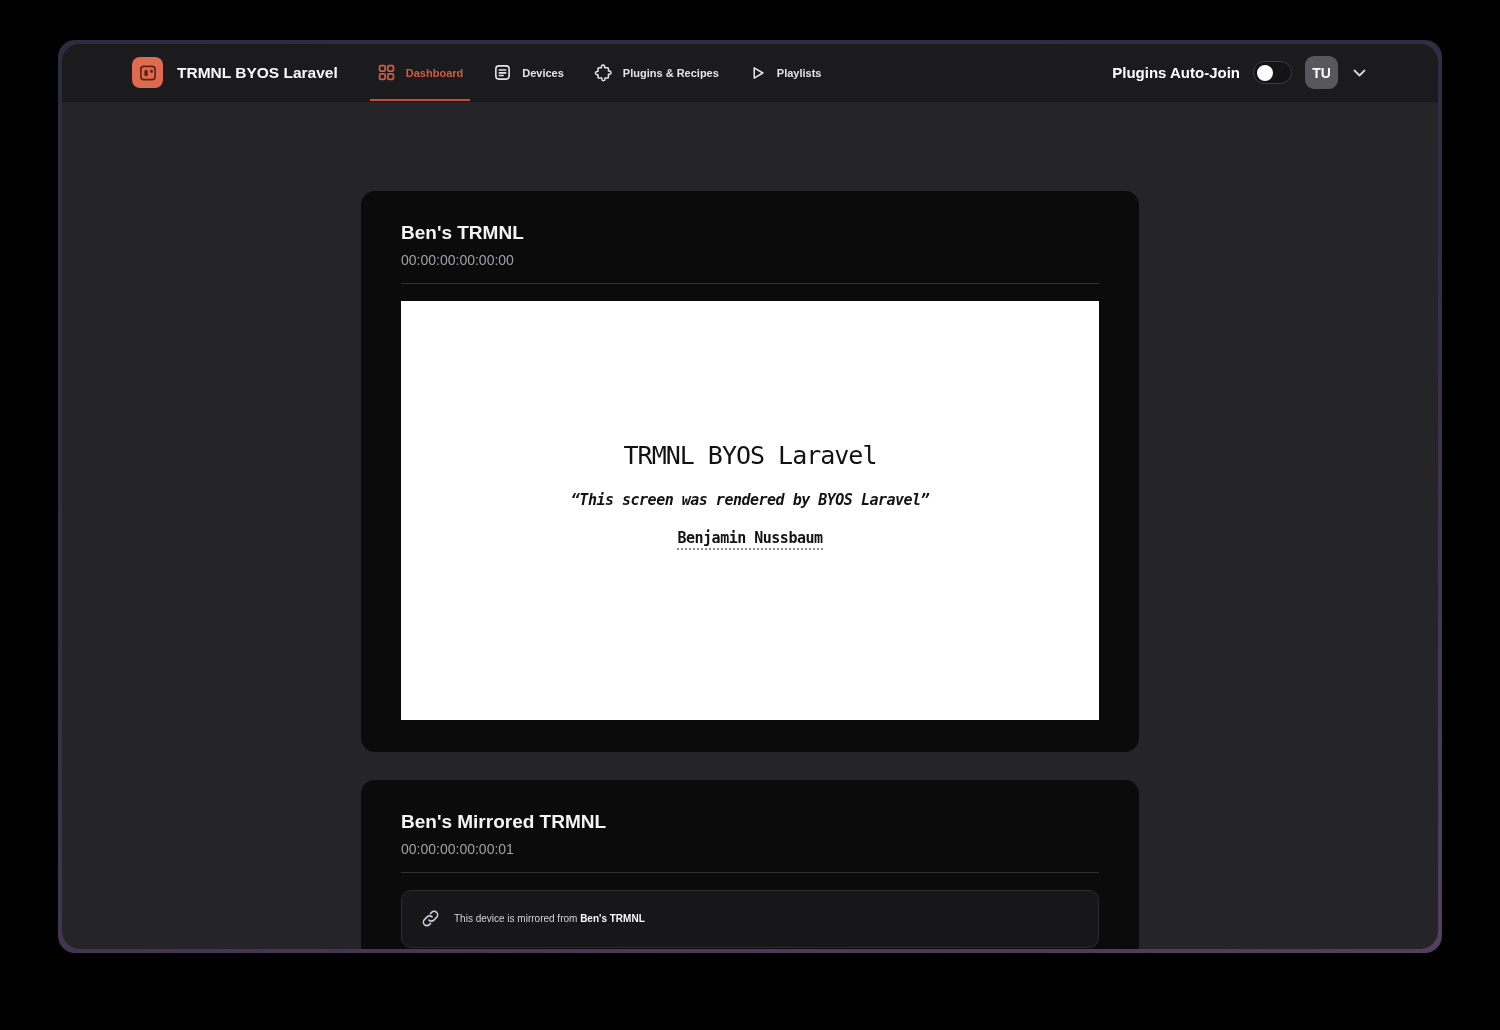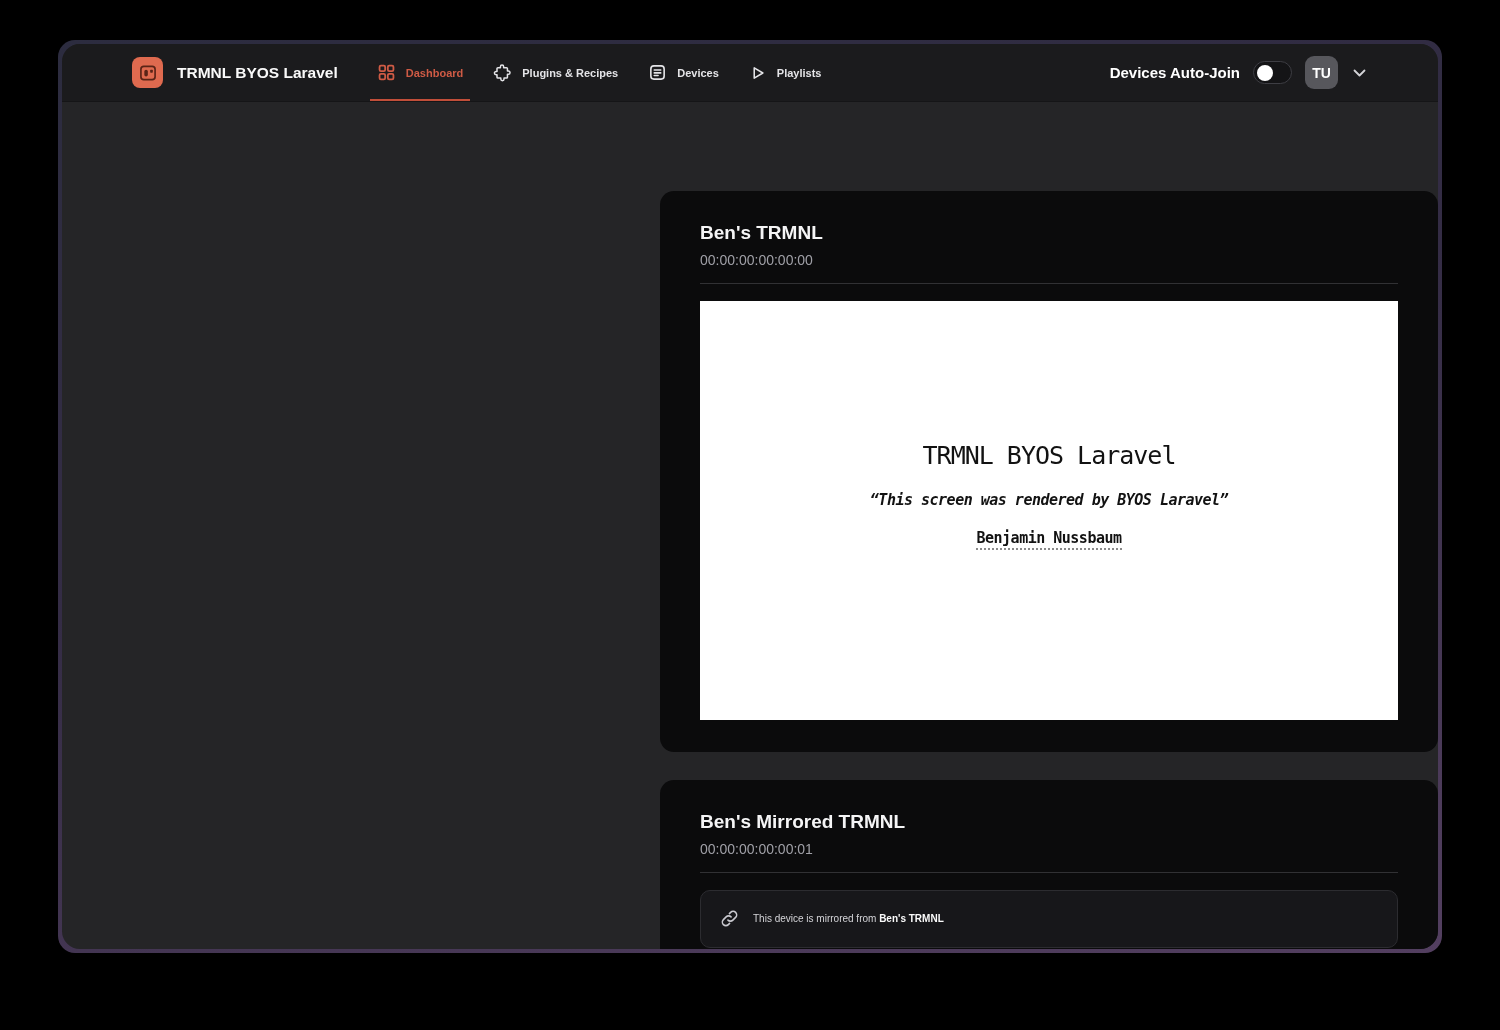--- a/index.html
+++ b/index.html
@@ -53,21 +53,21 @@
     border-radius:50%; background:#fff;
   }
   .avatar {
     width:33px; height:33px; border-radius:9px; background:#57575c;
     color:#fff; font-weight:700; font-size:14px;
     display:flex; align-items:center; justify-content:center; cursor:pointer;
   }
   .chevron { display:flex; align-items:center; cursor:pointer; padding:4px 2px; }
 
   
-  .content { flex:1; overflow:hidden; display:flex; flex-direction:column; align-items:flex-end; }
+  .content { flex:1; overflow:hidden; display:flex; flex-direction:column; align-items:center; }
 
   .card {
     width:778px; flex-shrink:0; background:#0b0b0c; border-radius:14px;
     padding:30px 40px 32px;
   }
   .card.first { margin-top:76px; }
   .card.second { margin-top:28px; }
 
   .device-name { color:#f5f5f6; font-size:19px; font-weight:700; line-height:1.25; }
   .device-mac { color:#a0a0a7; font-size:14px; margin-top:7px; }
@@ -132,49 +132,49 @@
                 <rect x="2.7" y="2.7" width="5.9" height="5.9" rx="1.4"></rect>
                 <rect x="11.4" y="2.7" width="5.9" height="5.9" rx="1.4"></rect>
                 <rect x="2.7" y="11.4" width="5.9" height="5.9" rx="1.4"></rect>
                 <rect x="11.4" y="11.4" width="5.9" height="5.9" rx="1.4"></rect>
               </svg>
             </span>
             <span>Dashboard</span>
           </div>
           <div class="nav-item">
             <span class="nav-icon">
-              <svg width="19" height="19" viewBox="0 0 20 20" fill="none" stroke="#e4e4e7" stroke-width="1.6" stroke-linejoin="round">
-                <path d="M7.8 3.9a1.7 1.7 0 0 1 3.4 0v1h3a1 1 0 0 1 1 1v2.6h1a1.7 1.7 0 0 1 0 3.4h-1v3a1 1 0 0 1-1 1h-2.6v1a1.7 1.7 0 0 1-3.4 0v-1h-3a1 1 0 0 1-1-1v-2.6h-1a1.7 1.7 0 0 1 0-3.4h1v-3a1 1 0 0 1 1-1h2.6v-1z"></path>
-              </svg>
-            </span>
-            <span>Plugins &amp; Recipes</span>
-          </div>
-          <div class="nav-item">
-            <span class="nav-icon">
               <svg width="19" height="19" viewBox="0 0 20 20" fill="none" stroke="#e4e4e7" stroke-width="1.7" stroke-linecap="round">
                 <rect x="3" y="3" width="14" height="14" rx="3.2"></rect>
                 <line x1="6.6" y1="7.4" x2="13.4" y2="7.4"></line>
                 <line x1="6.6" y1="10.4" x2="13.4" y2="10.4"></line>
                 <line x1="6.6" y1="13.2" x2="10.6" y2="13.2"></line>
               </svg>
             </span>
             <span>Devices</span>
           </div>
           <div class="nav-item">
             <span class="nav-icon">
+              <svg width="19" height="19" viewBox="0 0 20 20" fill="none" stroke="#e4e4e7" stroke-width="1.6" stroke-linejoin="round">
+                <path d="M7.8 3.9a1.7 1.7 0 0 1 3.4 0v1h3a1 1 0 0 1 1 1v2.6h1a1.7 1.7 0 0 1 0 3.4h-1v3a1 1 0 0 1-1 1h-2.6v1a1.7 1.7 0 0 1-3.4 0v-1h-3a1 1 0 0 1-1-1v-2.6h-1a1.7 1.7 0 0 1 0-3.4h1v-3a1 1 0 0 1 1-1h2.6v-1z"></path>
+              </svg>
+            </span>
+            <span>Plugins &amp; Recipes</span>
+          </div>
+          <div class="nav-item">
+            <span class="nav-icon">
               <svg width="18" height="18" viewBox="0 0 20 20" fill="none" stroke="#e4e4e7" stroke-width="1.7" stroke-linejoin="round">
                 <path d="M5.8 4.2v11.6l9.6-5.8z"></path>
               </svg>
             </span>
             <span>Playlists</span>
           </div>
         </nav>
 
         <div class="topbar-right">
-          <span class="paj-label">Devices Auto-Join</span>
+          <span class="paj-label">Plugins Auto-Join</span>
           <div class="toggle">
             <div class="toggle-knob"></div>
           </div>
           <div class="avatar">TU</div>
           <span class="chevron">
             <svg width="13" height="8" viewBox="0 0 13 8" fill="none" stroke="#d4d4d8" stroke-width="1.8" stroke-linecap="round" stroke-linejoin="round">
               <path d="M1.5 1.5l5 5 5-5"></path>
             </svg>
           </span>
         </div>

